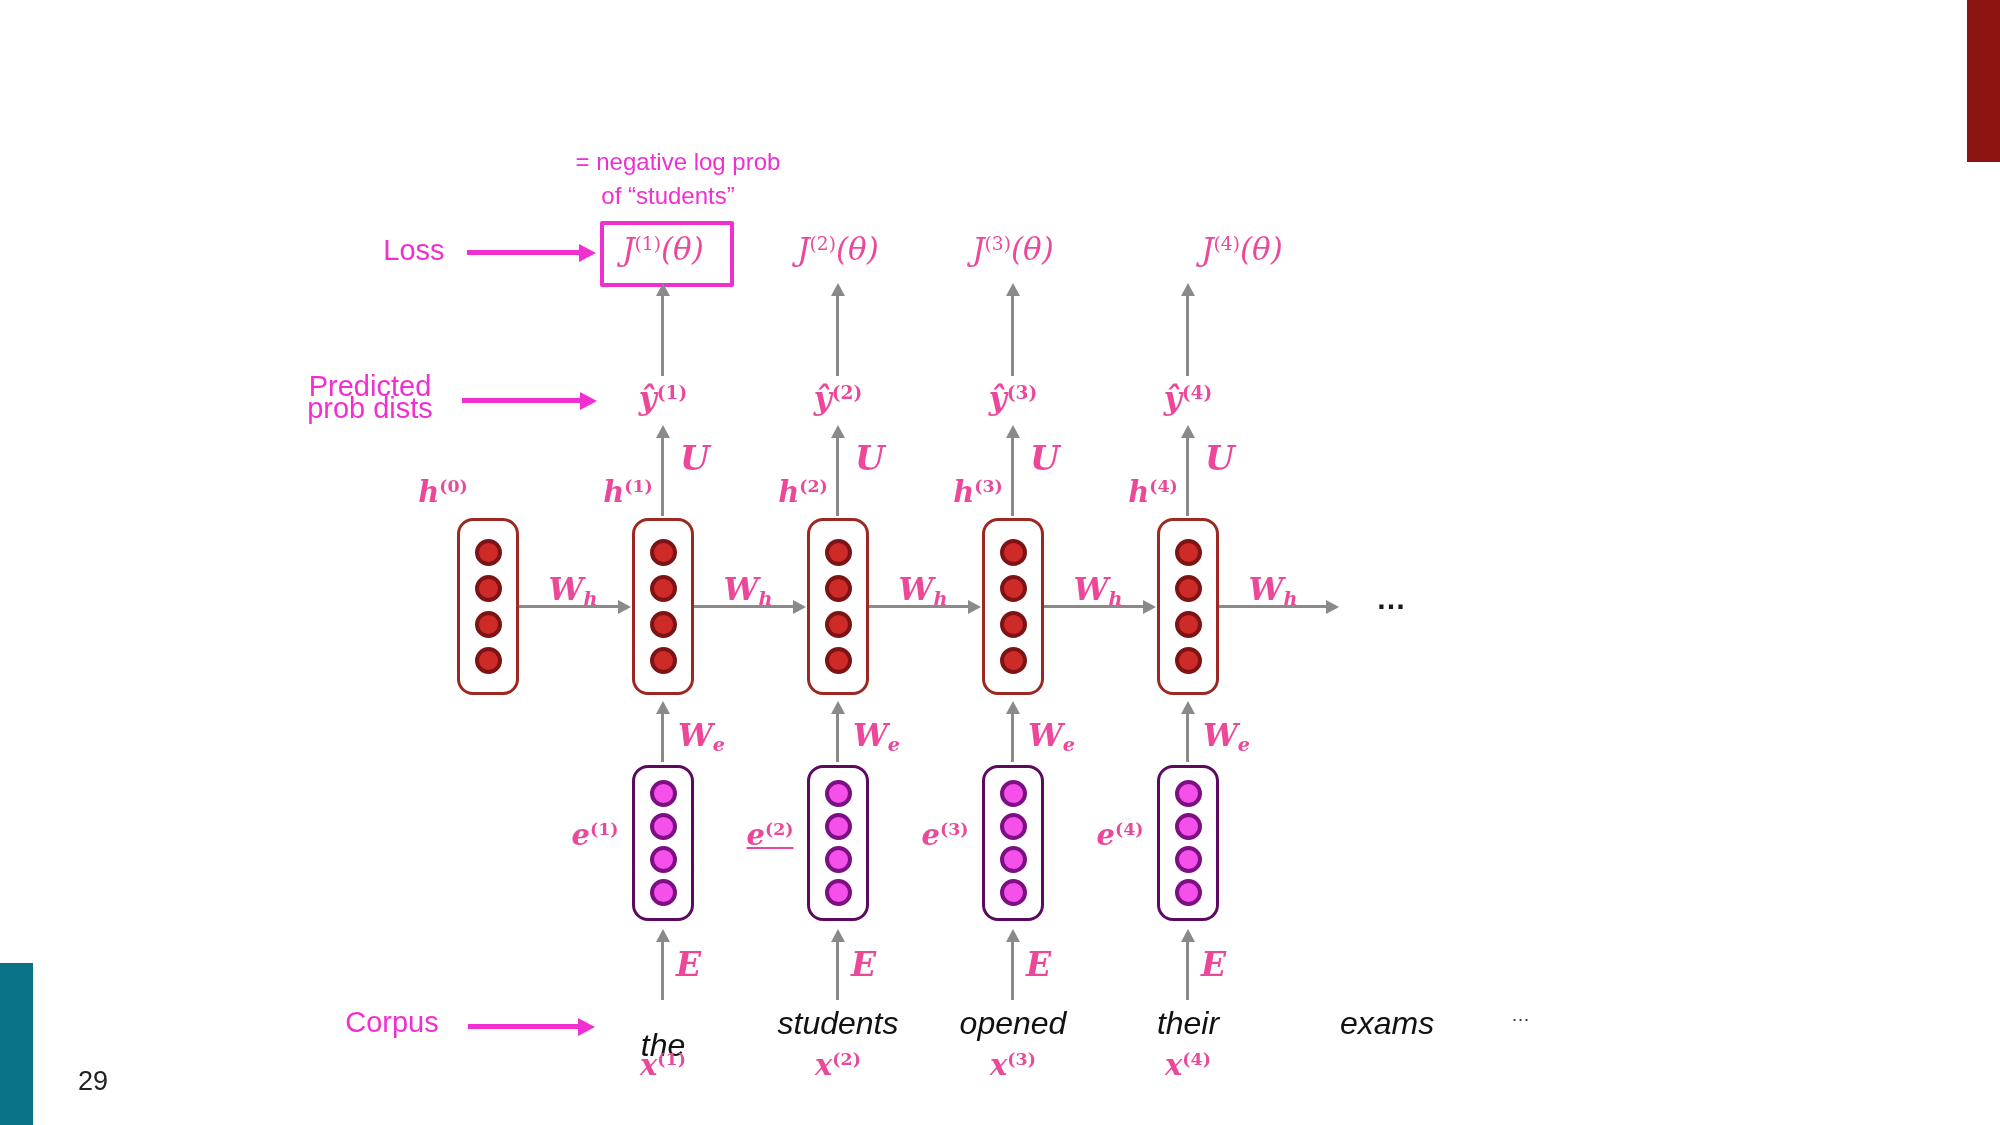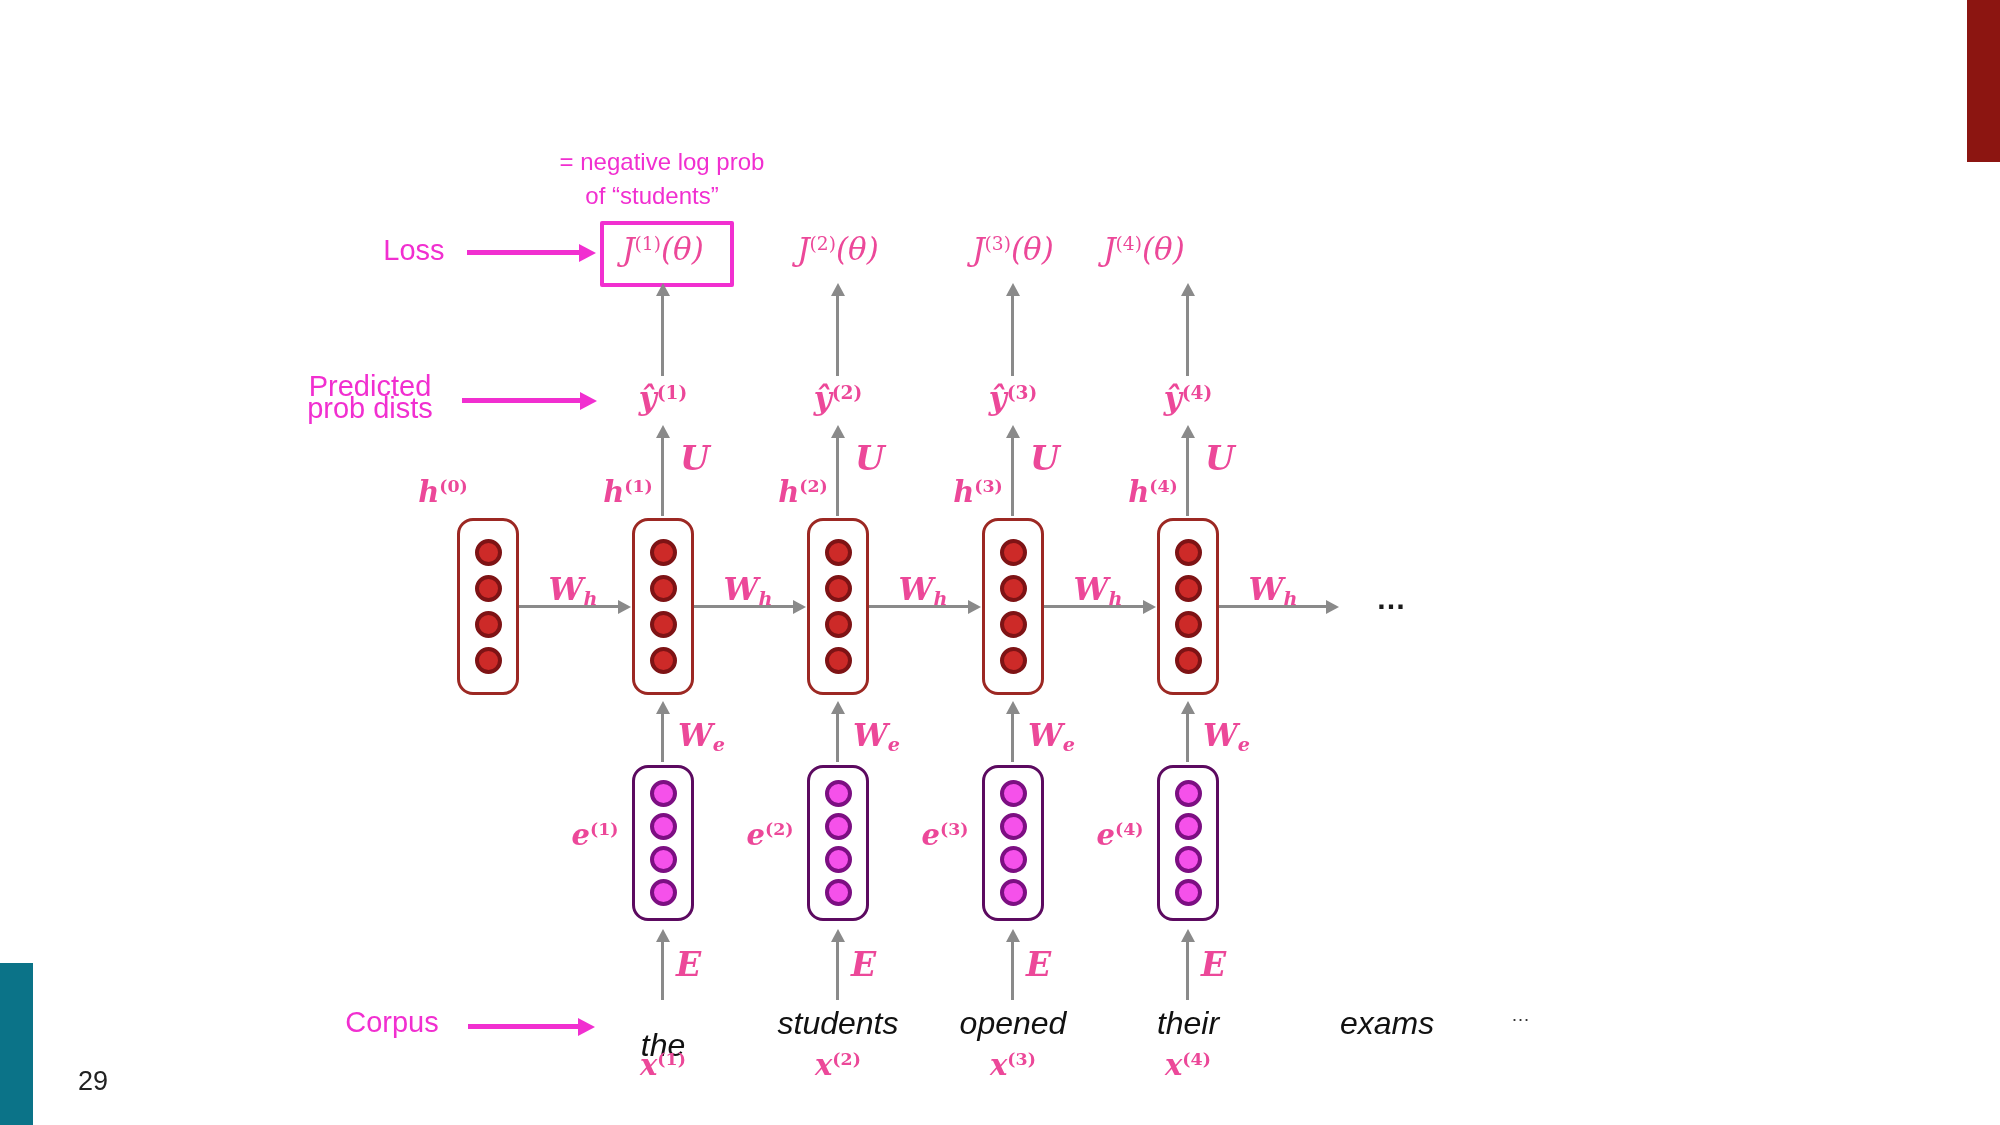--- a/index.html
+++ b/index.html
@@ -5,21 +5,21 @@
   html,body { margin:0; padding:0; background:#ffffff; }
   .slide {
     position:relative; width:2000px; height:1125px; background:#ffffff;
     font-family:"Liberation Sans", sans-serif; overflow:hidden;
   }
   .abs { position:absolute; }
   .cc { transform:translateX(-50%); text-align:center; white-space:nowrap; }
 
   .title { font-size:46px; font-weight:bold; color:#156f87; letter-spacing:-0.5px; }
 
-  .note { font-size:24px; color:#f12fd0; font-weight:500; }
+  .note { font-size:24px; color:#f12fd0; font-weight:500;margin-left:16px; }
   .annot { font-size:29px; color:#f12fd0; }
 
   .math { font-family:"DejaVu Serif", serif; font-style:italic; color:#ec4899; white-space:nowrap; }
   .mbold { font-weight:bold; }
   .math sup { font-style:normal; font-size:0.60em; vertical-align:0.55em; letter-spacing:0; }
   .math sub { font-size:0.62em; vertical-align:-0.25em; }
   .jlab { font-size:31px; }
   .ylab { font-size:31px; }
   .wlab { font-size:31px;margin-top:9px; }
   .ulab { font-size:34px; }
@@ -95,21 +95,21 @@
 
   <div class="abs cc math jlab" style="left:663px; top:231px;">
     <span>J</span><sup>(1)</sup><span>(θ)</span>
   </div>
   <div class="abs cc math jlab" style="left:838px; top:231px;">
     <span>J</span><sup>(2)</sup><span>(θ)</span>
   </div>
   <div class="abs cc math jlab" style="left:1013px; top:231px;">
     <span>J</span><sup>(3)</sup><span>(θ)</span>
   </div>
-  <div class="abs cc math jlab" style="left:1144px; top:231px;">
+  <div class="abs cc math jlab" style="left:1242px; top:231px;">
     <span>J</span><sup>(4)</sup><span>(θ)</span>
   </div>
 
   <div class="ar-up" style="left:661px; top:294px; height:82px;"></div>
   <div class="ar-up" style="left:836px; top:294px; height:82px;"></div>
   <div class="ar-up" style="left:1011px; top:294px; height:82px;"></div>
   <div class="ar-up" style="left:1186px; top:294px; height:82px;"></div>
 
   <div class="abs cc math mbold ylab" style="left:663px; top:380px;">
     <span>ŷ</span><sup>(1)</sup>
@@ -218,21 +218,21 @@
   <div class="abs math mbold wlab" style="left:1028px; top:708px;">
     <span>W</span><sub>e</sub>
   </div>
   <div class="abs math mbold wlab" style="left:1203px; top:708px;">
     <span>W</span><sub>e</sub>
   </div>
 
   <div class="abs cc math mbold elab" style="left:595px; top:818px;">
     <span>e</span><sup>(1)</sup>
   </div>
-  <div class="abs cc math mbold elab" style="left:770px; top:818px;">
+  <div class="abs cc math mbold elab" style="left:770px; top:818px;text-decoration:underline;">
     <span>e</span><sup>(2)</sup>
   </div>
   <div class="abs cc math mbold elab" style="left:945px; top:818px;">
     <span>e</span><sup>(3)</sup>
   </div>
   <div class="abs cc math mbold elab" style="left:1120px; top:818px;">
     <span>e</span><sup>(4)</sup>
   </div>
 
   <div class="abs erect" style="left:632px; top:765px;">

